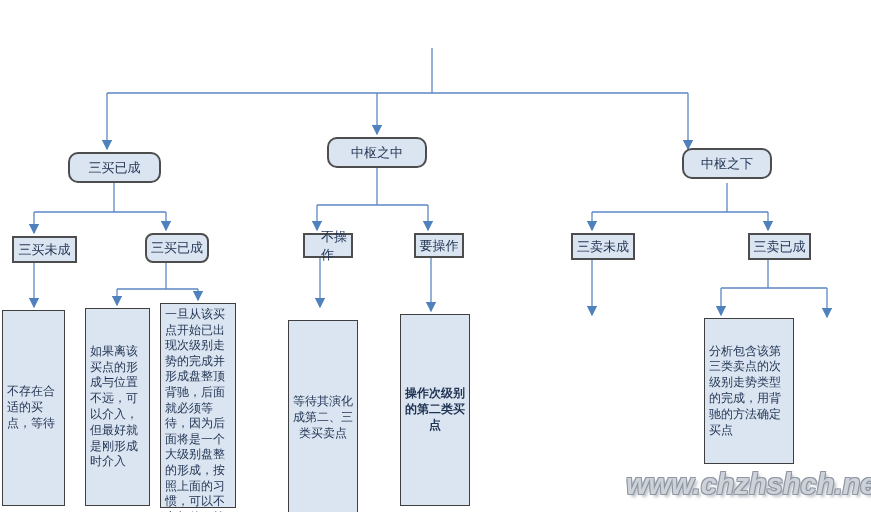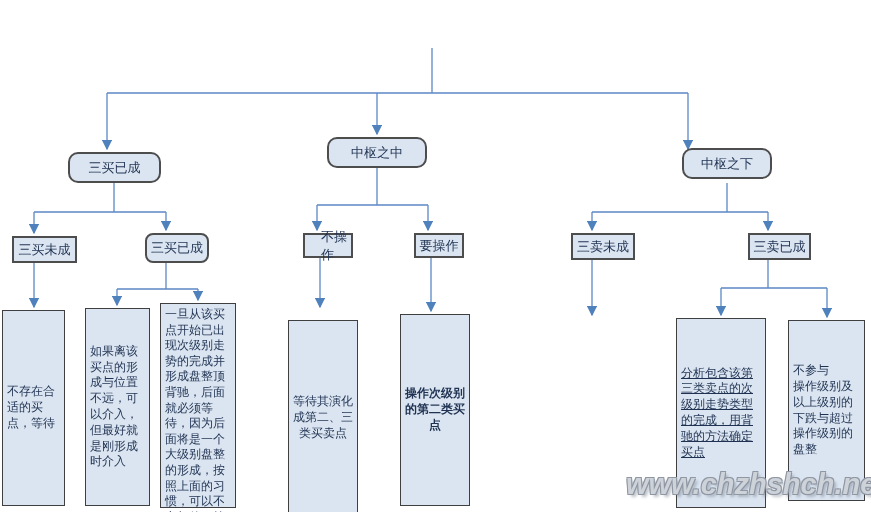--- a/index.html
+++ b/index.html
@@ -34,21 +34,21 @@
     align-items:center;justify-content:flex-start;
     padding:3px 4px;text-align:left;
     white-space:pre-line;
   }
   .leaf1{left:2px;top:310px;width:63px;height:196px;}
   .leaf2{left:85px;top:308px;width:65px;height:198px;}
   .leaf3{left:160px;top:303px;width:76px;height:205px;align-items:flex-start;line-height:1.3;}
   .leaf4{left:288px;top:320px;width:70px;height:196px;justify-content:center;text-align:center;}
   .leaf5{left:400px;top:314px;width:70px;height:192px;justify-content:center;text-align:center;font-weight:bold;}
   .leaf6{left:524px;top:318px;width:137px;height:190px;align-items:flex-start;line-height:1.3;}
-  .leaf7{left:676px;top:318px;width:90px;height:190px;text-decoration:underline;}
+  .leaf7{left:704px;top:318px;width:90px;height:146px;}
   .leaf8{left:788px;top:320px;width:77px;height:181px;}
   .watermark{
     position:absolute;left:626px;top:468px;z-index:5;
     font-family:"Liberation Sans","DejaVu Sans",sans-serif;
     font-size:29px;font-weight:bold;font-style:italic;
     color:#ced3da;
     text-shadow:-1px -1px 0 #8f97a3,1px -1px 0 #8f97a3,-1px 1px 0 #8f97a3,1px 1px 0 #8f97a3,3px 3px 3px rgba(110,120,135,0.45);
     letter-spacing:0px;white-space:nowrap;
   }
 </style>
@@ -129,18 +129,16 @@
   <div class="node lvl3 n-sell-done">
     <span class="lbl">三卖已成</span>
   </div>
 
   <div class="node leaf leaf2">如果离该买点的形成与位置不远，可以介入，但最好就是刚形成时介入</div>
   <div class="node leaf leaf1">不存在合适的买点，等待</div>
   <div class="node leaf leaf3">一旦从该买点开始已出现次级别走势的完成并形成盘整顶背驰，后面就必须等待，因为后面将是一个大级别盘整的形成，按照上面的习惯，可以不参与的，等待该盘整结束再说</div>
   <div class="node leaf leaf4">等待其演化成第二、三类买卖点</div>
   <div class="node leaf leaf5">操作次级别的第二类买点</div>
   <div class="node leaf leaf7">分析包含该第三类卖点的次级别走势类型的完成，用背驰的方法确定买点</div>
-  <div class="node leaf leaf8">不参与
-操作级别及以上级别的下跌与超过操作级别的盘整</div>
 
   <div class="watermark">www.chzhshch.net</div>
 
 </div>
 
 </body></html>

